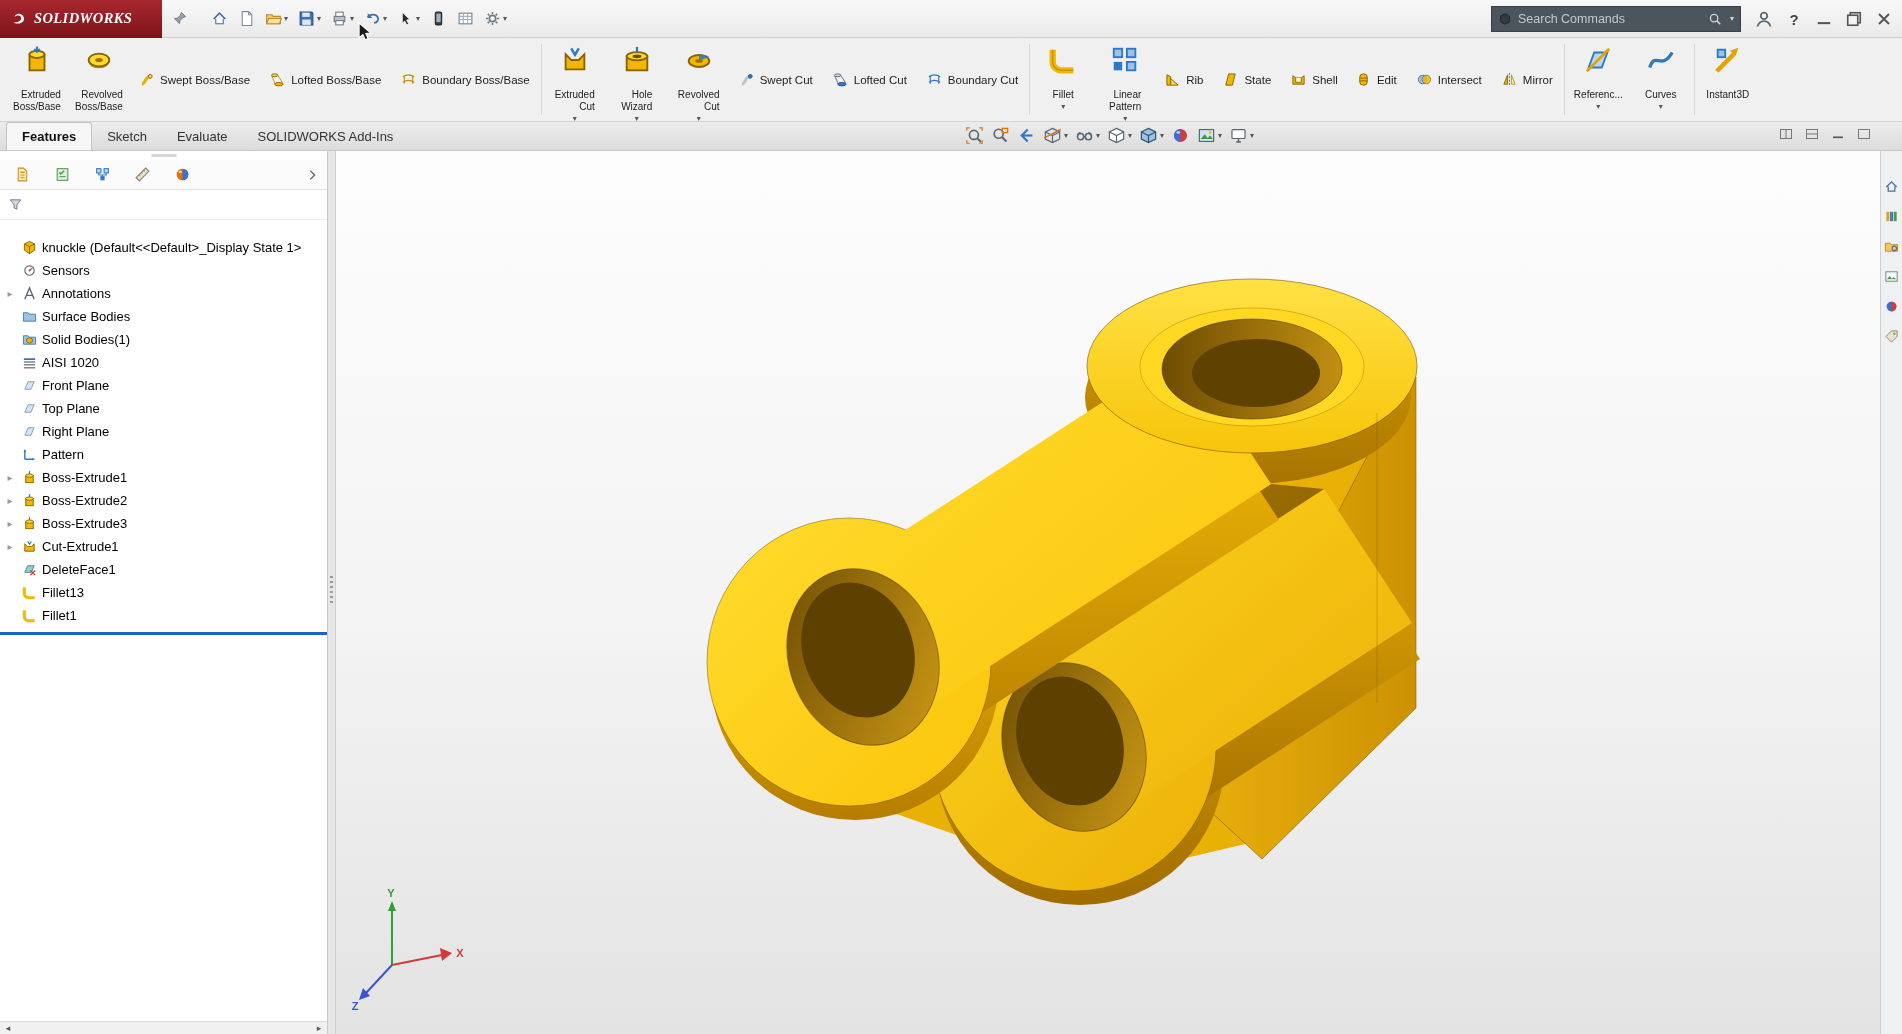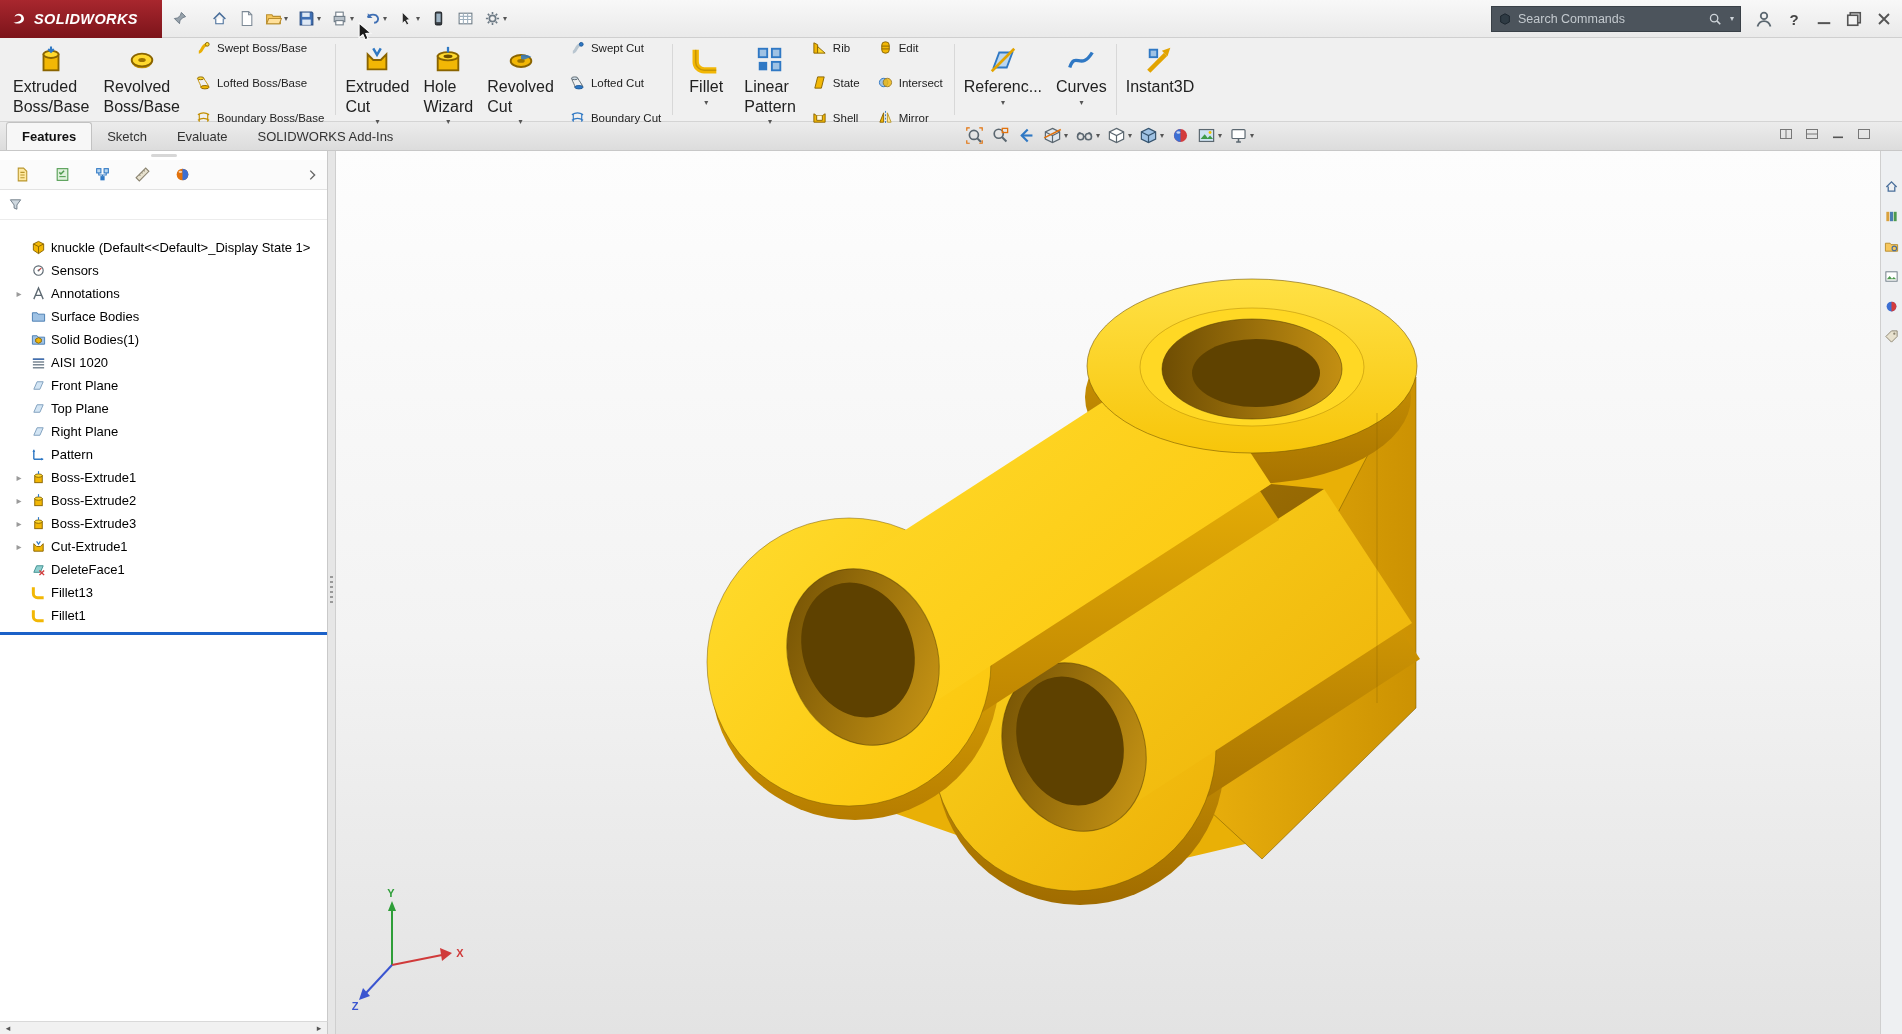--- a/index.html
+++ b/index.html
@@ -3,58 +3,58 @@
 <meta charset="utf-8">
 <style>
 *{margin:0;padding:0;box-sizing:border-box;font-family:"Liberation Sans","DejaVu Sans",sans-serif;}
 html,body{width:1902px;height:1034px;overflow:hidden;background:#e8e8e8;position:relative;}
 .ic{display:inline-flex;flex:none;}
 .ic svg{width:100%;height:100%;display:block;}
 .caret{font-size:8px;color:#555;margin-left:2px;line-height:1;}
 
 .titlebar{position:absolute;top:0;left:0;width:1902px;height:38px;background:linear-gradient(#f8f8f8,#eaeaea);border-bottom:1px solid #cfcfcf;display:flex;align-items:center;z-index:60;}
 .logo{width:162px;height:38px;background:linear-gradient(180deg,#a8272e,#7c141a);display:flex;align-items:center;gap:6px;padding:0 10px;flex:none;}
-.logo-text{color:#fff;font-size:14.5px;font-weight:bold;font-style:italic;letter-spacing:.4px;}
+.logo-text{color:#fff;font-size:14.5px;font-weight:bold;font-style:italic;letter-spacing:.4px;font-family:Liberation Serif, serif;}
 .menubar{display:flex;margin-left:8px;}
 .menu-item{padding:0 11px;font-size:13.5px;color:#222;line-height:38px;}
 .pin-btn{margin:0 10px;display:flex;}
 .qa{display:flex;align-items:center;margin-left:10px;gap:2px;}
 .qa-btn{display:inline-flex;align-items:center;padding:3px 4px;border-radius:2px;}
 .doc-title{position:absolute;left:1080px;width:240px;text-align:center;font-size:13.5px;color:#333;line-height:38px;}
 .searchbox{position:absolute;right:161px;width:250px;height:26px;background:#4c545c;border:1px solid #394047;display:flex;align-items:center;padding:0 6px;gap:6px;}
 .searchbox input{flex:1;background:transparent;border:none;outline:none;color:#e8e8e8;font-size:12.5px;min-width:0;}
 .searchbox input::placeholder{color:#c3c9ce;}
 .winbtns{position:absolute;right:8px;display:flex;gap:10px;align-items:center;}
 .win-btn{width:20px;height:20px;display:flex;}
 
 .ribbon{position:absolute;top:38px;left:0;width:1902px;height:84px;background:#f0f0f0;border-bottom:1px solid #d4d4d4;display:flex;align-items:stretch;padding:2px 6px;z-index:50;}
 .rb-large{display:flex;flex-direction:column;align-items:center;padding:5px 7px 0;min-width:62px;}
 .rb-large .ic{margin-bottom:2px;}
-.rb-lab{font-size:16px;color:#222;text-align:left;line-height:1.22;}
+.rb-lab{font-size:10px;color:#222;text-align:right;line-height:1.22;margin-top:12px;}
 .rb-caret{font-size:8px;color:#555;height:10px;line-height:10px;margin-top:1px;}
-.rb-stack{display:flex;flex-direction:column;justify-content:flex-start;gap:20px;padding:0 9px;}
+.rb-stack{display:flex;justify-content:center;gap:20px;padding:0 9px;}
 .rb-small{display:flex;align-items:center;gap:6px;font-size:11.5px;color:#222;white-space:nowrap;}
 .rb-div{width:1px;background:#d8d8d8;margin:4px 2px;flex:none;}
 
 .tabbar{position:absolute;top:122px;left:0;width:1902px;height:29px;background:linear-gradient(#ececec,#dcdcdc);border-bottom:1px solid #c8c8c8;z-index:40;}
 #tabs{display:flex;margin-left:6px;height:100%;align-items:stretch;}
 .tab{padding:0 15px;font-size:13px;color:#333;display:flex;align-items:center;}
 .tab.active{background:#f7f7f7;border:1px solid #c2c2c2;border-bottom:none;border-radius:3px 3px 0 0;color:#111;font-weight:bold;}
 .headsup{position:absolute;left:964px;top:2px;display:flex;align-items:center;gap:5px;}
 .hu-btn{display:inline-flex;align-items:center;padding:2px 1px;}
 .tabrow-right{position:absolute;right:30px;top:4px;display:flex;gap:10px;align-items:center;}
 
 .panel{position:absolute;top:151px;left:0;width:328px;bottom:13px;background:#fff;border-right:1px solid #c9c9c9;overflow:hidden;z-index:30;}
 .panel-nub{height:9px;display:flex;justify-content:center;align-items:center;}
 .panel-nub i{width:26px;height:3px;background:#d7d7d7;border-radius:2px;}
 .fm-tabs{height:30px;display:flex;align-items:center;gap:23px;padding:0 14px;border-bottom:1px solid #e3e3e3;background:#fbfbfb;position:relative;}
 .fm-chevron{position:absolute;right:8px;display:flex;}
 .filter-row{height:30px;display:flex;align-items:center;padding:0 8px;border-bottom:1px solid #ececec;}
 .tree{padding-top:16px;}
-.tree-row{height:23px;display:flex;align-items:center;font-size:13px;color:#000;padding-left:12px;gap:5px;white-space:nowrap;}
+.tree-row{height:23px;display:flex;align-items:center;font-size:13px;color:#000;padding-left:3px;gap:5px;white-space:nowrap;}
 .tw{width:14px;display:inline-flex;justify-content:center;flex:none;}
 .exp{color:#9a9a9a;font-size:10px;line-height:1;}
 .rollback{height:3px;background:#1b61c8;margin-top:5px;}
 .panel-hscroll{position:absolute;left:0;bottom:0;width:328px;height:13px;background:#f1f1f1;border-top:1px solid #d9d9d9;border-right:1px solid #c9c9c9;display:flex;justify-content:space-between;align-items:center;z-index:35;}
 .hs-arrow{width:16px;font-size:9px;color:#555;text-align:center;line-height:12px;}
 .splitter{position:absolute;left:328px;top:151px;width:8px;bottom:0;background:#e6e6e6;border-right:1px solid #cfcfcf;z-index:32;}
 .grip{position:absolute;top:425px;left:2px;width:3px;height:28px;background:repeating-linear-gradient(#9a9a9a 0 2px,transparent 2px 5px);}
 
 .viewport{position:absolute;left:328px;top:151px;width:1552px;height:883px;background:linear-gradient(180deg,#fdfdfd,#f3f3f3 55%,#e3e3e3);z-index:10;}
 .modelsvg{width:100%;height:100%;display:block;}

